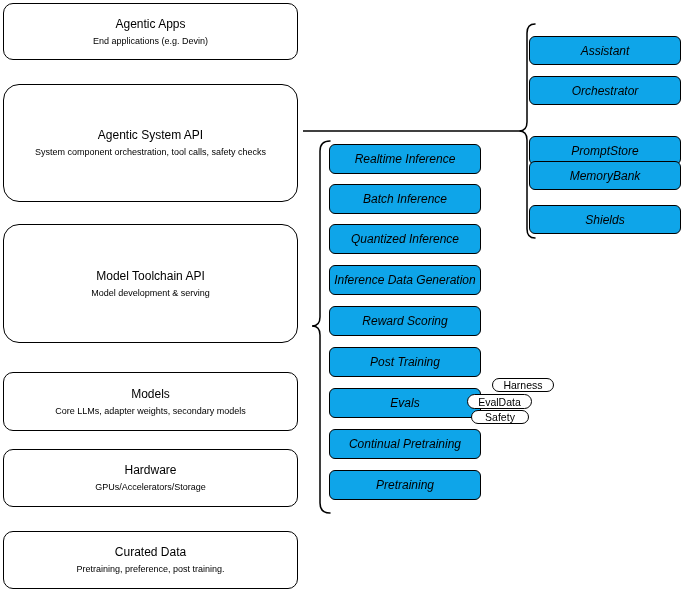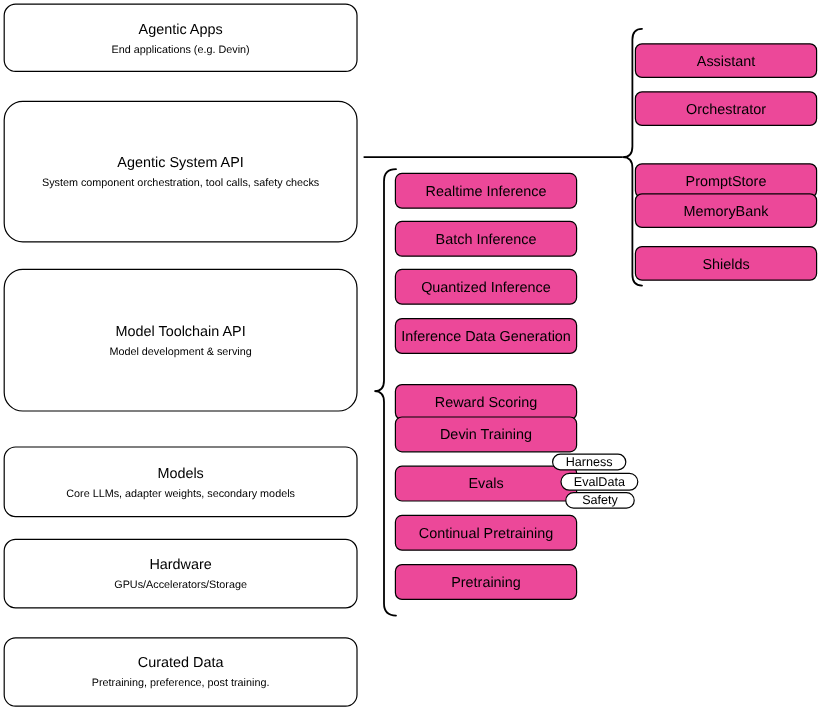--- a/index.html
+++ b/index.html
@@ -30,30 +30,31 @@
     flex-direction: column;
     align-items: center;
     justify-content: center;
     text-align: left;
     z-index: 2;
   }
   .box .title { font-size: 12px; line-height: 14px; }
   .box .subtitle { font-size: 9px; line-height: 11px; margin-top: 5px; padding: 0 10px; }
   .node {
     position: absolute;
-    background: #ec4899;
+    background: #0ea5e9;
     border: 1.5px solid #000000;
     border-radius: 6px;
     box-sizing: border-box;
     display: flex;
     align-items: center;
     justify-content: center;
     text-align: center;
     font-size: 12px;
     z-index: 2;
+    font-style: italic;
   }
   .mid-node  { left: 329px; width: 152px; height: 30px; }
   .right-node{ left: 529px; width: 152px; height: 29px; }
   .pill {
     position: absolute;
     background: #ffffff;
     border: 1.3px solid #000000;
     border-radius: 8px;
     box-sizing: border-box;
     display: flex;
@@ -101,27 +102,27 @@
 
   <div class="box" style="top:531px;height:58px;border-radius:10px">
     <div class="title">Curated Data</div>
     <div class="subtitle">Pretraining, preference, post training.</div>
   </div>
 
   <div class="node mid-node" style="top:144px">Realtime Inference</div>
   <div class="node mid-node" style="top:224px">Quantized Inference</div>
   <div class="node mid-node" style="top:184px">Batch Inference</div>
   <div class="node mid-node" style="top:265px">Inference Data Generation</div>
-  <div class="node mid-node" style="top:320px">Reward Scoring</div>
-  <div class="node mid-node" style="top:347px">Devin Training</div>
+  <div class="node mid-node" style="top:306px">Reward Scoring</div>
+  <div class="node mid-node" style="top:347px">Post Training</div>
   <div class="node mid-node" style="top:388px">Evals</div>
   <div class="node mid-node" style="top:429px">Continual Pretraining</div>
   <div class="node mid-node" style="top:470px">Pretraining</div>
 
-  <div class="pill" style="left:460px;top:378px;width:62px;height:14px">Harness</div>
+  <div class="pill" style="left:492px;top:378px;width:62px;height:14px">Harness</div>
   <div class="pill" style="left:467px;top:394px;width:65px;height:15px">EvalData</div>
   <div class="pill" style="left:471px;top:410px;width:58px;height:14px">Safety</div>
 
   <div class="node right-node" style="top:36px">Assistant</div>
   <div class="node right-node" style="top:76px">Orchestrator</div>
   <div class="node right-node" style="top:136px">PromptStore</div>
   <div class="node right-node" style="top:161px">MemoryBank</div>
   <div class="node right-node" style="top:205px">Shields</div>
 
 </div>

